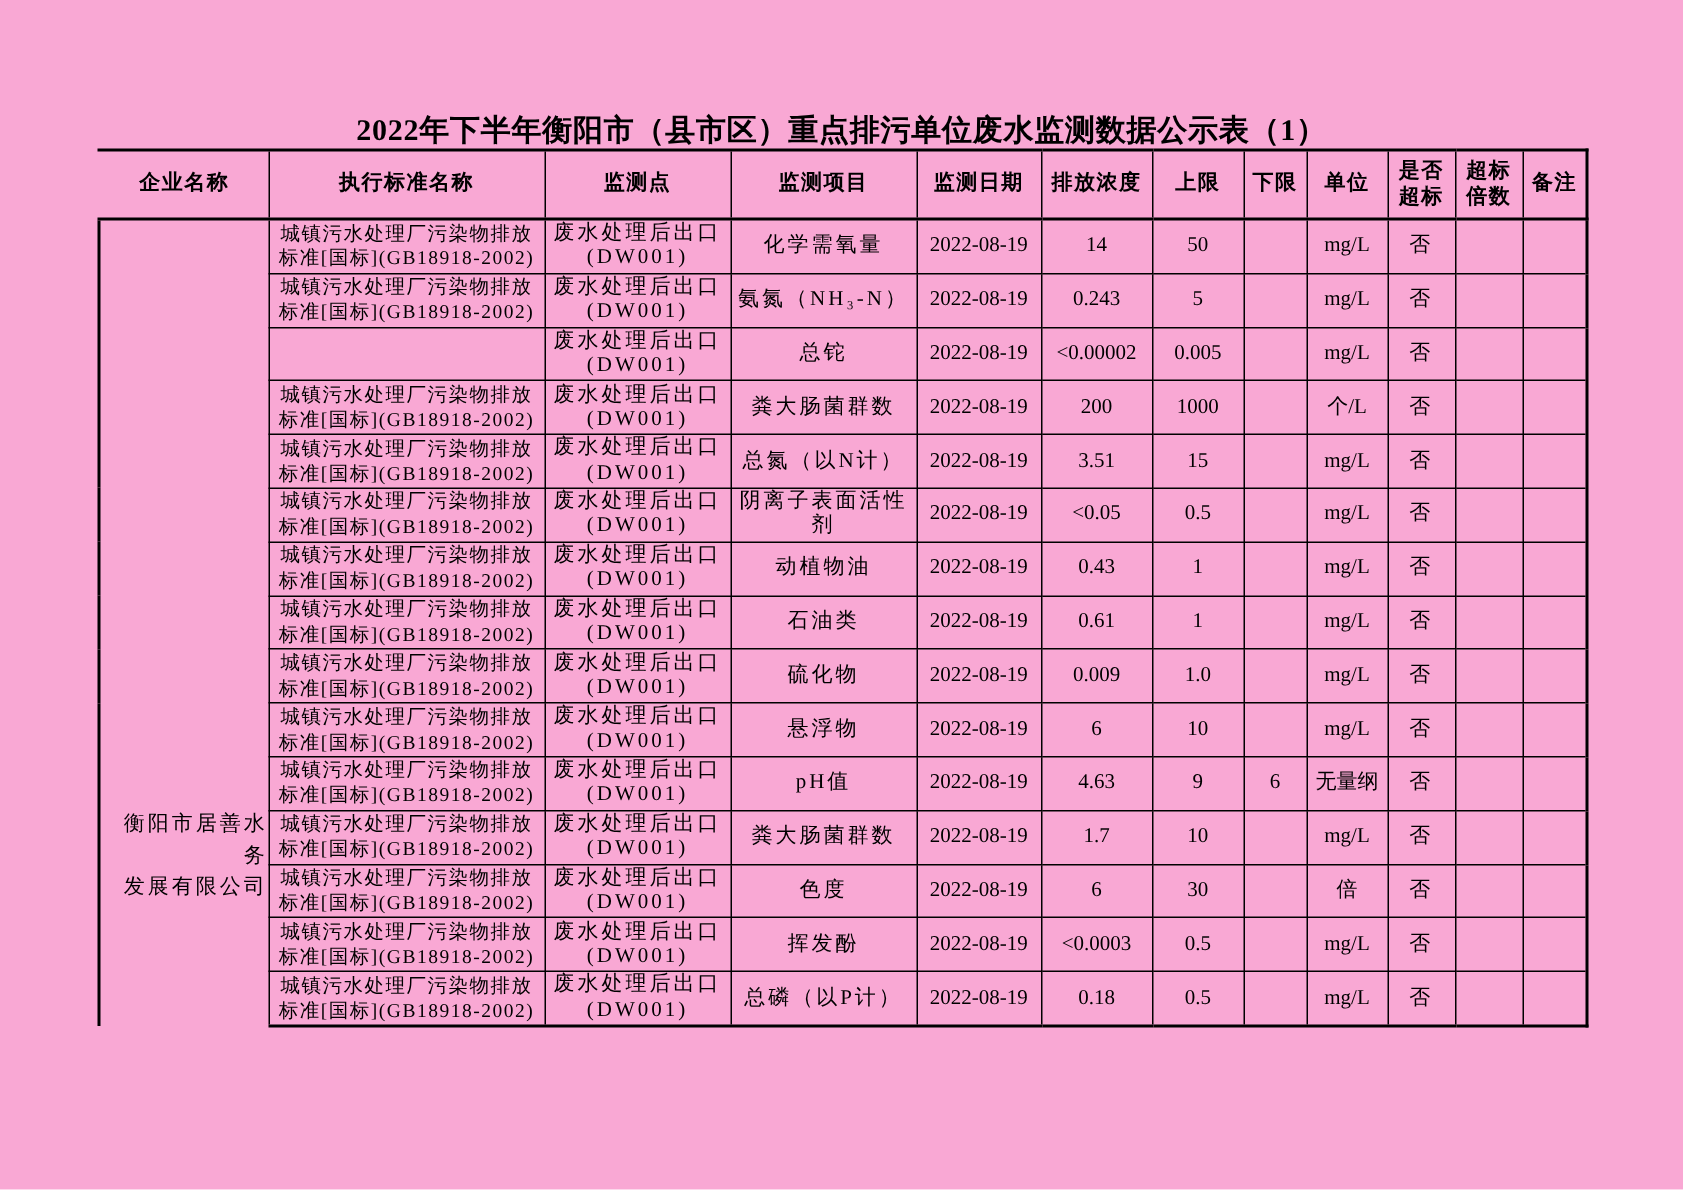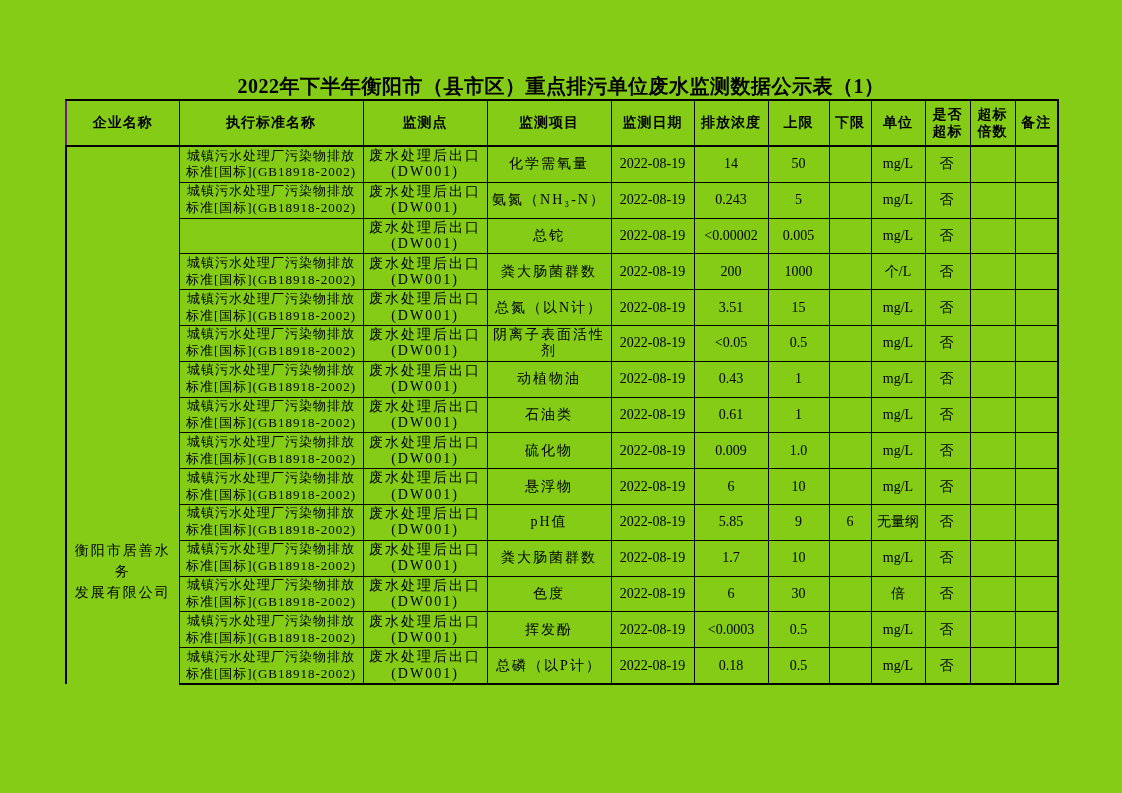--- a/index.html
+++ b/index.html
@@ -4,21 +4,21 @@
 <style>
   html, body {
     margin: 0;
     padding: 0;
     background: #ffffff;
   }
   .page {
     position: relative;
     width: 1122px;
     height: 793px;
-    background: #84cc16;
+    background: #f9a8d4;
     color: #000000;
     font-family: "Liberation Serif", "DejaVu Serif", serif;
     overflow: hidden;
   }
   .doc-title {
     position: absolute;
     top: 73px;
     left: 0;
     width: 1122px;
     text-align: center;
@@ -46,21 +46,21 @@
   }
   thead th {
     height: 44px;
     font-size: 14px;
     font-weight: bold;
     line-height: 1.25;
     letter-spacing: 1px;
     border-top: 2px solid #000000;
     border-bottom: 2px solid #000000;
   }
-  thead th:first-child { border-left: 2px solid #701a75; }
+  thead th:first-child { border-left: 2px solid #f9a8d4; }
   thead th:last-child  { border-right: 2px solid #000000; font-family: Liberation Serif, serif; }
   tbody td {
     height: 34.8px;
     font-size: 14px;
     line-height: 1.15;
   }
   tbody tr:last-child td { border-bottom: 2px solid #000000; }
   td.remark-cell { border-right: 2px solid #000000; }
   td.std-cell {
     font-size: 13px;
@@ -74,21 +74,21 @@
     position: relative;
     border-left: 2px solid #000000;
     border-bottom: none;
   }
   .company-text {
     position: absolute;
     left: 0;
     top: 79%;
     transform: translateY(-50%);
     width: 100%;
-    text-align: center;
+    text-align: right;
     font-size: 14px;
     letter-spacing: 2px;
     line-height: 1.5;
     white-space: pre-line;
   }
 </style>
 </head>
 <body>
 
 <div class="page">
@@ -281,21 +281,21 @@
       <td class="num-cell"></td>
       <td class="remark-cell"></td>
     </tr>
         <tr>
       <td class="std-cell">城镇污水处理厂污染物排放
 标准[国标](GB18918-2002)</td>
       <td class="cjk">废水处理后出口
 (DW001)</td>
       <td class="cjk">pH值</td>
       <td class="date-cell">2022-08-19</td>
-      <td class="num-cell">5.85</td>
+      <td class="num-cell">4.63</td>
       <td class="num-cell">9</td>
       <td class="num-cell">6</td>
       <td>无量纲</td>
       <td class="cjk">否</td>
       <td class="num-cell"></td>
       <td class="remark-cell"></td>
     </tr>
         <tr>
       <td class="std-cell">城镇污水处理厂污染物排放
 标准[国标](GB18918-2002)</td>

